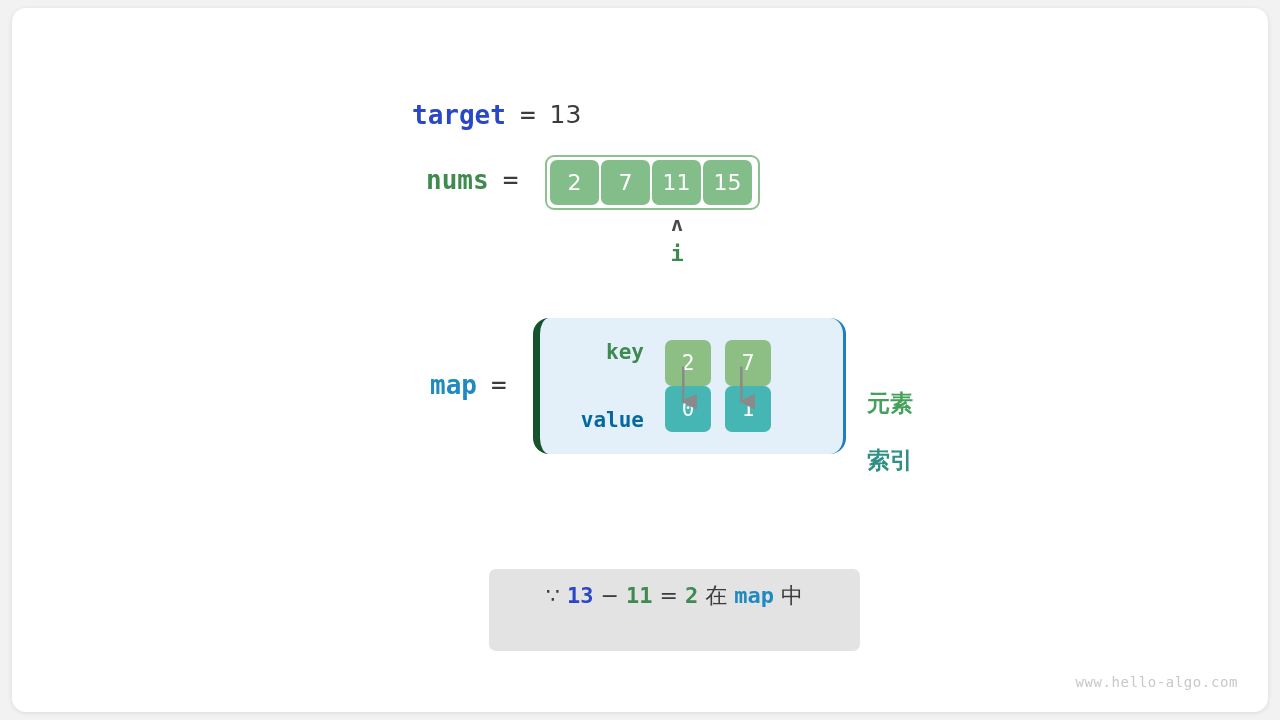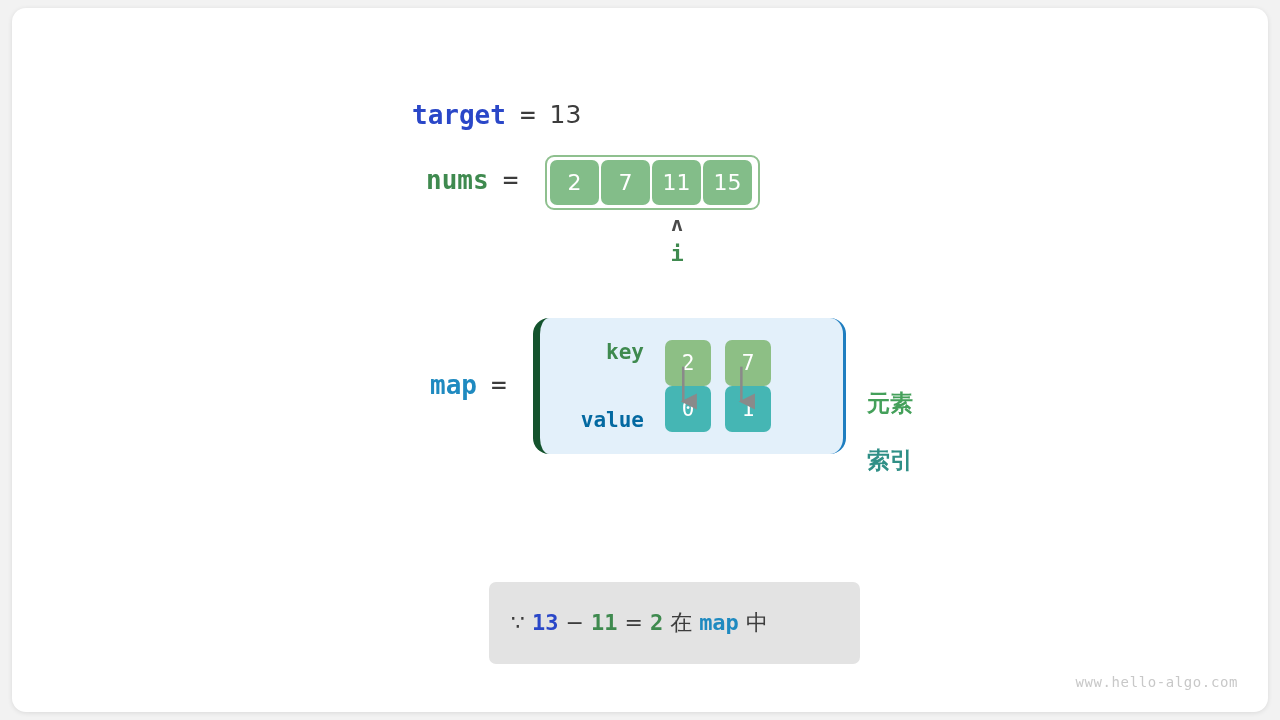--- a/index.html
+++ b/index.html
@@ -195,27 +195,27 @@
     white-space: nowrap;
   }
   .traverse-line .code {
     font-family: "DejaVu Sans Mono", monospace;
     font-weight: bold;
     color: #3f8a4f;
   }
 
   .conclusion {
     position: absolute;
-    left: 477px; top: 574px;
+    left: 477px; top: 561px;
     width: 371px; height: 82px;
     background: #e3e3e3;
     border-radius: 7px;
     padding: 12px 22px;
     display: flex;
-    flex-direction: column;
+    flex-direction: row;
     justify-content: center;
     gap: 6px;
   }
   .conc-line {
     font-size: 22px;
     color: #333333;
     white-space: nowrap;
     font-family: "DejaVu Sans", sans-serif;
   }
   .conc-line .m { font-family: "DejaVu Sans Mono", monospace; font-weight: bold; }

